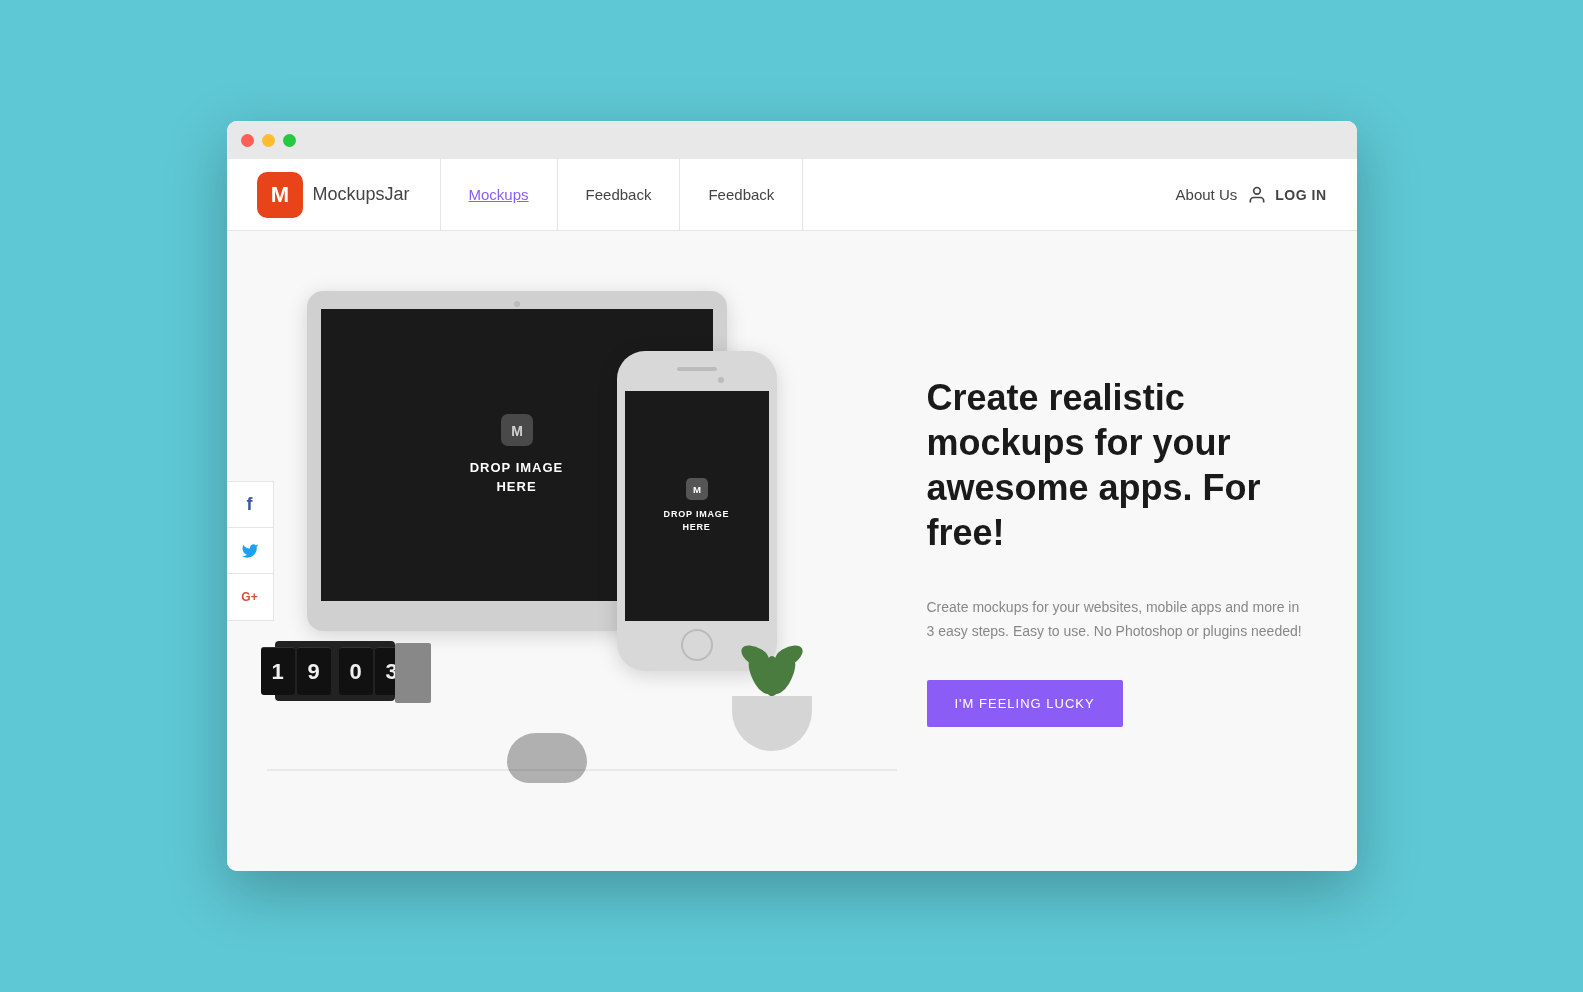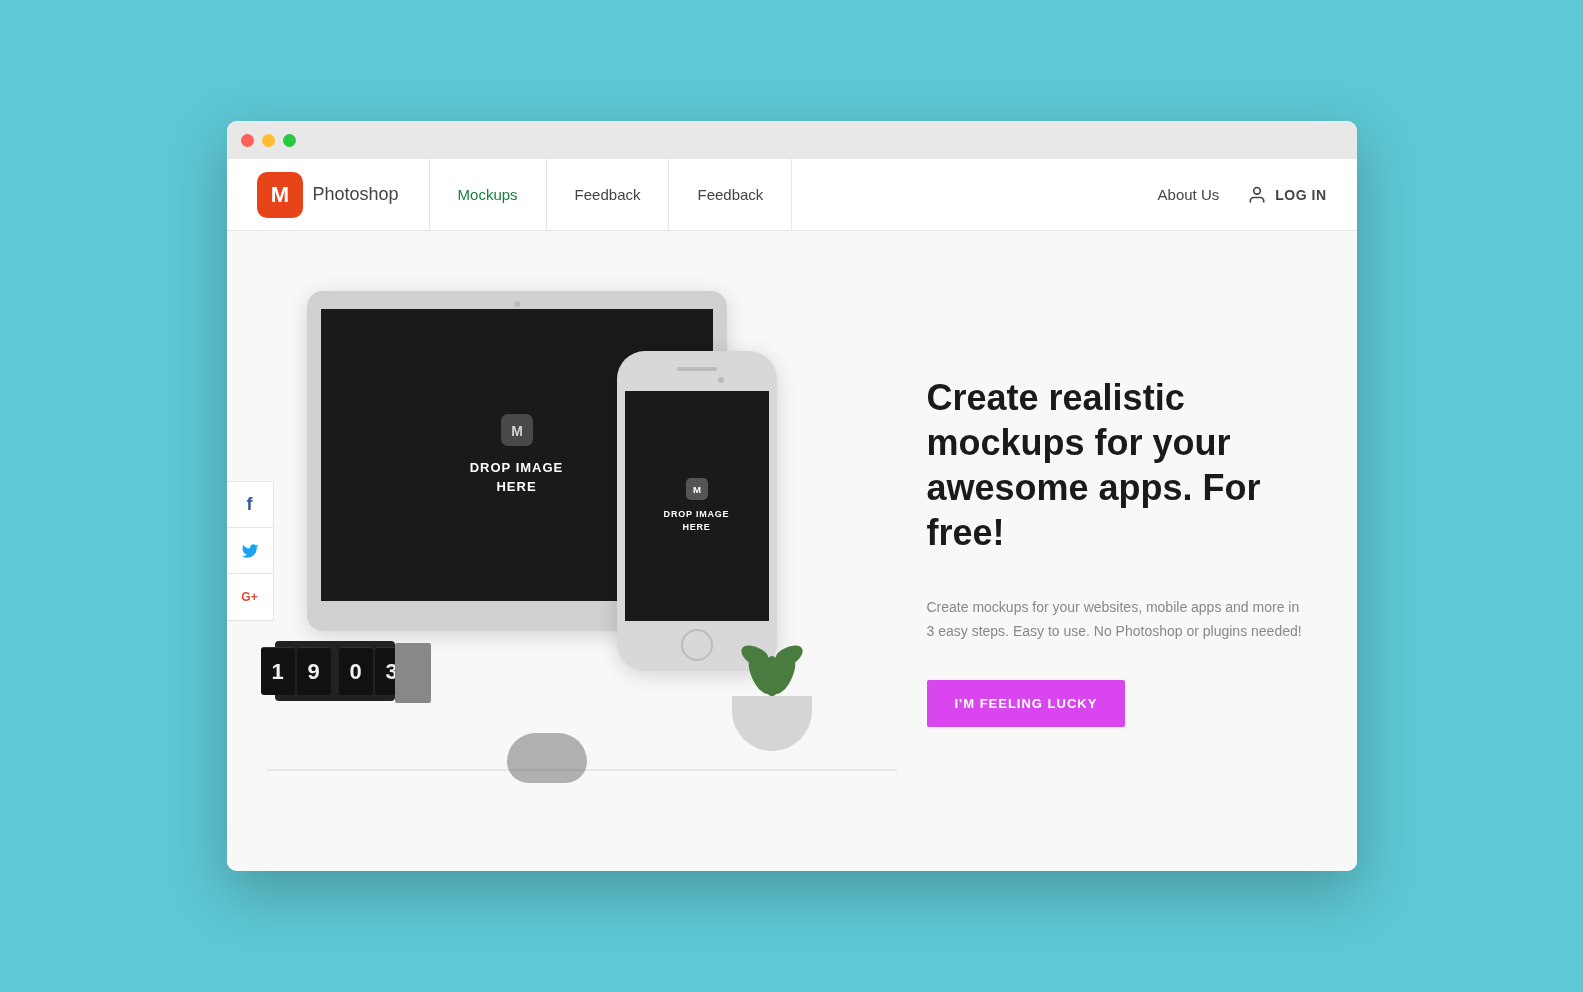--- a/index.html
+++ b/index.html
@@ -77,26 +77,27 @@
       color: #444;
       cursor: pointer;
       border-right: 1px solid #e5e5e5;
       text-decoration: none;
       height: 100%;
     }
     .nav-item:first-child {
       border-left: 1px solid #e5e5e5;
     }
     .nav-item.active {
-      color: #15803d;
+      color: #8b5cf6;
+      text-decoration: underline;
     }
     .nav-right {
       display: flex;
       align-items: center;
-      gap: 28px;
+      gap: 10px;
       margin-left: auto;
     }
     .nav-about {
       font-size: 15px;
       color: #444;
       cursor: pointer;
     }
     .nav-login {
       display: flex;
       align-items: center;
@@ -395,25 +396,25 @@
     }
     .hero-subtext {
       font-size: 14px;
       color: #888;
       line-height: 1.7;
       margin-bottom: 36px;
       max-width: 380px;
     }
     .cta-button {
       display: inline-block;
-      background: #d946ef;
+      background: #8b5cf6;
       color: #fff;
       padding: 16px 28px;
       font-size: 13px;
-      font-weight: 700;
+      font-weight: 400;
       letter-spacing: 1px;
       cursor: pointer;
       border: none;
       border-radius: 2px;
     }
 
     
     .table-surface {
       position: absolute;
       bottom: 100px;
@@ -434,21 +435,21 @@
     <span class="browser-btn btn-green"></span>
   </div>
 
   <nav class="navbar">
     <div class="nav-brand">
 
       <svg class="nav-logo" viewBox="0 0 46 46" xmlns="http://www.w3.org/2000/svg">
         <rect width="46" height="46" rx="10" fill="#e8441a"></rect>
         <text x="23" y="30" text-anchor="middle" fill="white" font-size="22" font-weight="bold" font-family="Arial">M</text>
       </svg>
-      <span class="nav-brand-name">Photoshop</span>
+      <span class="nav-brand-name">MockupsJar</span>
     </div>
 
     <div class="nav-links">
       <a class="nav-item active">Mockups</a>
       <a class="nav-item">Feedback</a>
       <a class="nav-item">Feedback</a>
     </div>
 
     <div class="nav-right">
       <span class="nav-about">About Us</span>

